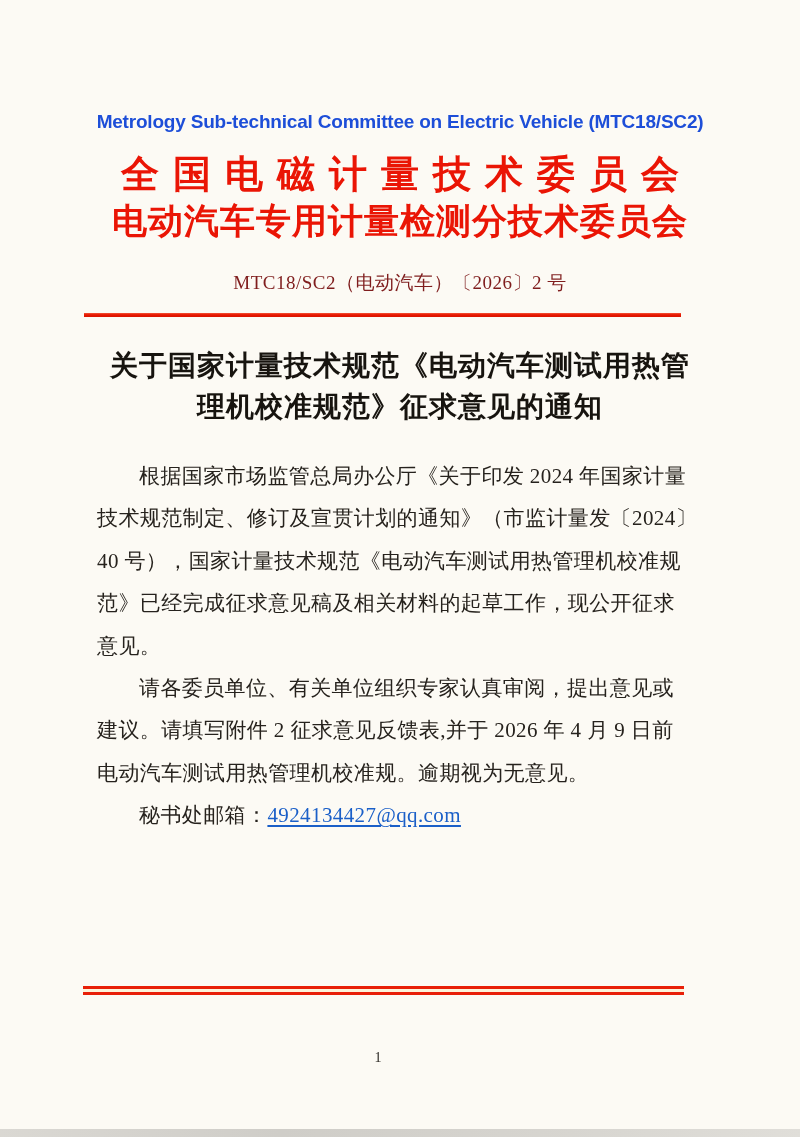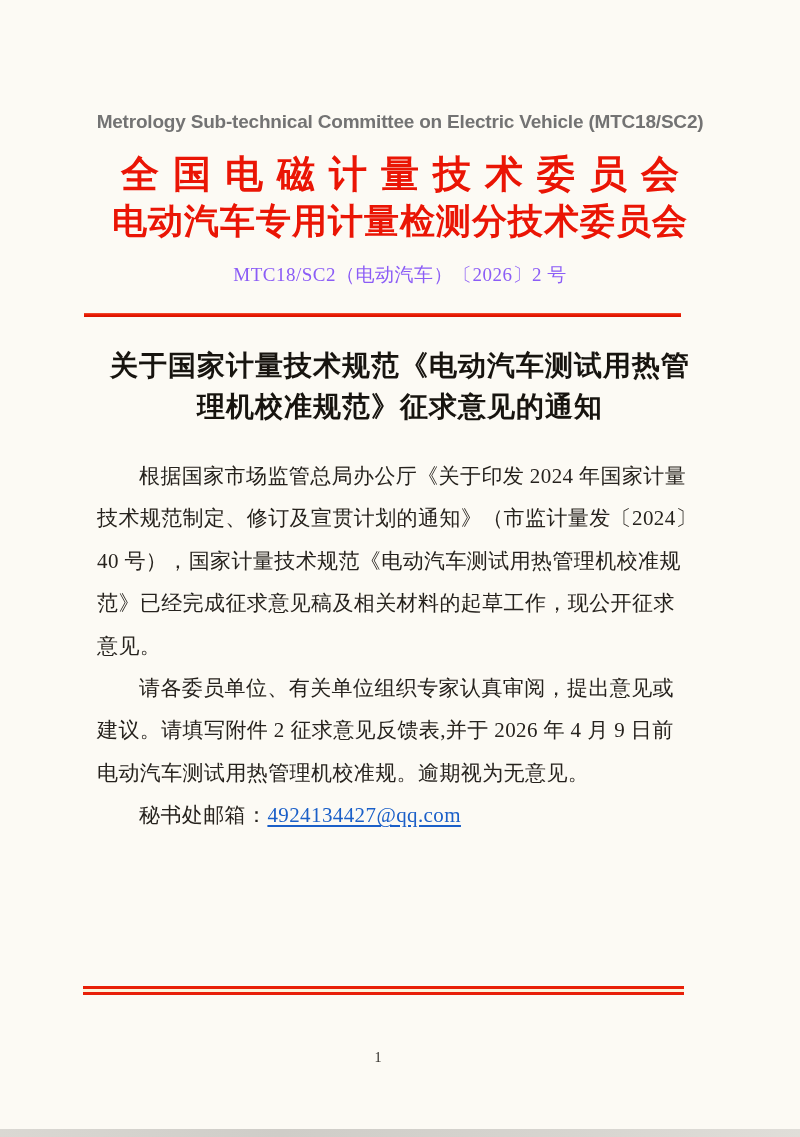--- a/index.html
+++ b/index.html
@@ -12,21 +12,21 @@
     background: #fcfaf4;
     overflow: hidden;
     font-family: "Liberation Serif", serif;
   }
 
   
   .letterhead-en {
     position: absolute;
     top: 111px; left: 0; width: 100%;
     text-align: center;
-    color: #737373;
+    color: #1d4ed8;
     font-family: "Liberation Sans", sans-serif;
     font-weight: bold;
     font-size: 19px;
     letter-spacing: -0.2px;
     white-space: nowrap;
   }
   .letterhead-cn1 {
     position: absolute;
     top: 149px; left: 0; width: 100%;
     text-align: center;
@@ -42,23 +42,23 @@
     top: 198px; left: 0; width: 100%;
     text-align: center;
     color: #ea1505;
     font-weight: bold;
     font-size: 35px;
     letter-spacing: 1px;
     white-space: nowrap;
   }
   .doc-number {
     position: absolute;
-    top: 262px; left: 0; width: 100%;
+    top: 270px; left: 0; width: 100%;
     text-align: center;
-    color: #8b5cf6;
+    color: #7f1d1d;
     font-size: 19px;
     letter-spacing: 0.5px;
     white-space: nowrap;
   }
 
   
   .rule-top {
     position: absolute;
     left: 84px; top: 313px;
     width: 597px; height: 4px;

